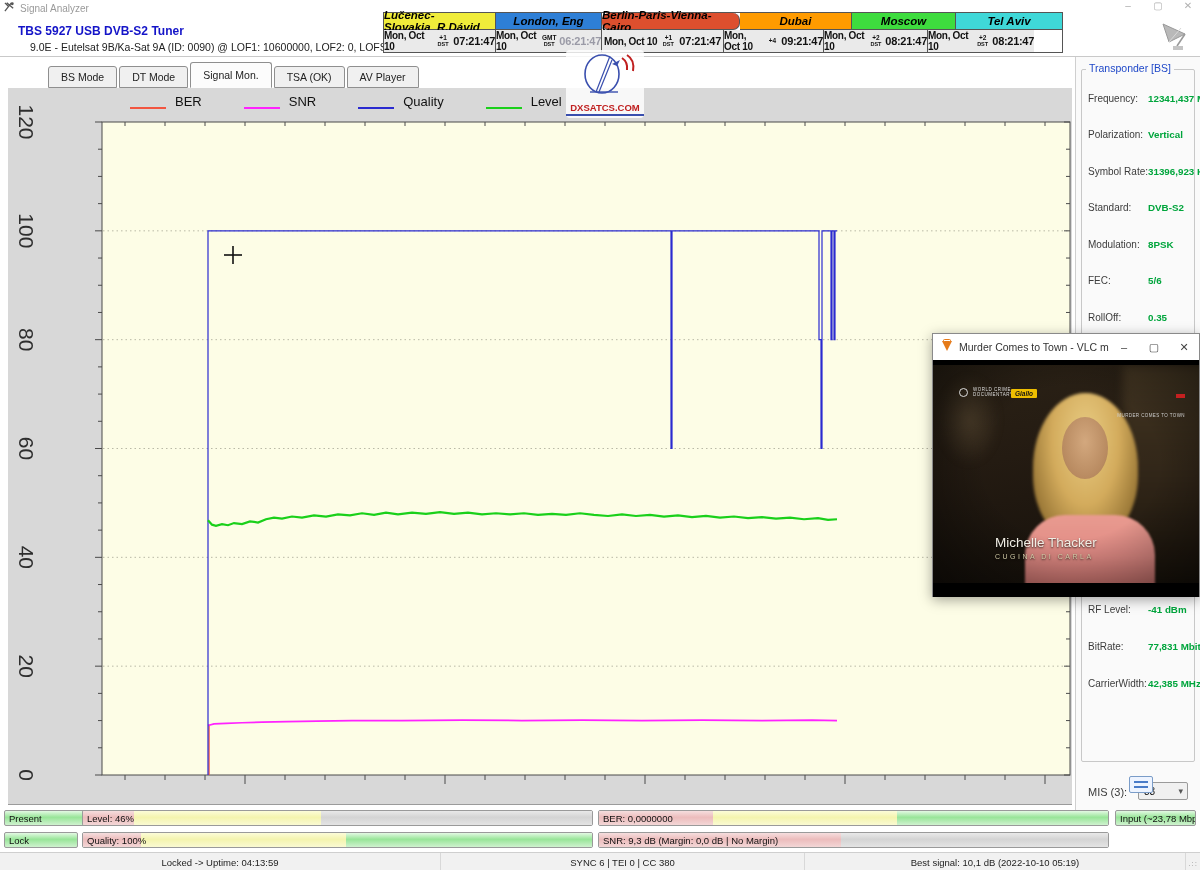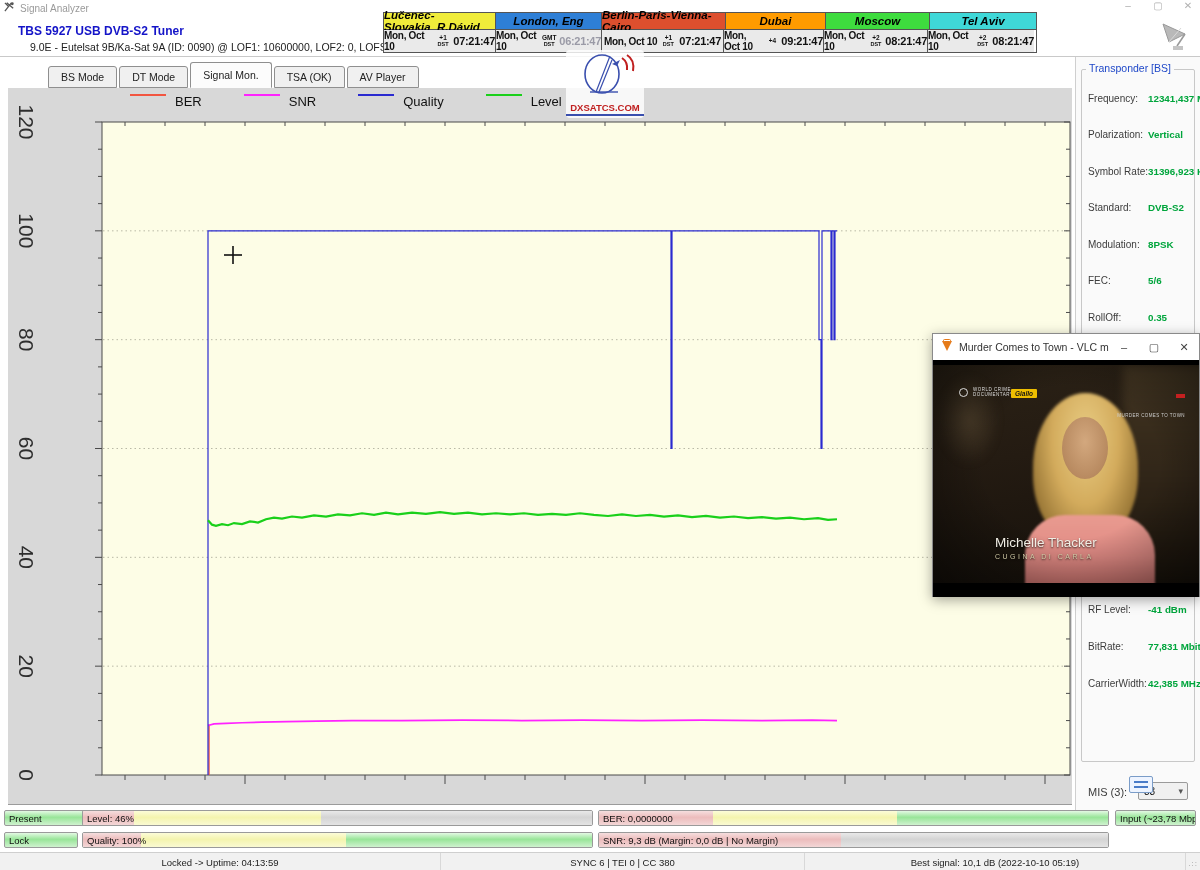--- a/index.html
+++ b/index.html
@@ -42,21 +42,21 @@
   #tabstrip { position:absolute; left:8px; top:62px; height:26px; display:flex; align-items:flex-end; gap:2px;padding-left:40px; }
   .tab { height:22px; min-width:64px; padding:0 12px; background:#f0f0f0; border:1px solid #8f8f8f;
          border-radius:3px 3px 0 0; font-size:10.5px; color:#222; display:flex; align-items:center;
          justify-content:center; cursor:default; }
   .tab.active { height:26px; background:#fcfcfc; border-bottom-color:#fcfcfc; }
 
   
   #chart-widget { position:absolute; left:8px; top:88px; width:1064px; height:717px;
                   background:#d8d8d8; border-bottom:1px solid #9b9b9b; }
   #legend { position:absolute; left:122px; top:6px; display:flex; gap:42px; align-items:center; }
-  .leg-item { display:flex; align-items:flex-start; gap:9px; }
+  .leg-item { display:flex; align-items:flex-end; gap:9px; }
   .leg-line { width:36px; height:0; border-top:2px solid #000; }
   .leg-label { font-size:13px; color:#111; }
   #plot { position:absolute; left:0; top:0; }
 
   
   #watermark { position:absolute; left:566px; top:50px; width:78px; height:68px;
                background:rgba(255,255,255,0.82); border-radius:4px; z-index:6; text-align:center; }
   #wm-text { position:absolute; left:0; right:0; bottom:2px; font-size:9.5px; font-weight:bold;
              color:#c02020; border-bottom:2px solid #3a4fae; padding-bottom:1px; }
 
@@ -166,22 +166,22 @@
     <span class="wctl" id="w-close">✕</span>
   </div>
 
   <div id="tuner-title">TBS 5927 USB DVB-S2 Tuner</div>
   <div id="tuner-sub">9.0E - Eutelsat 9B/Ka-Sat 9A (ID: 0090) @ LOF1: 10600000, LOF2: 0, LOFSW: 0</div>
 
   <div id="clock-table">
       <div class="clock-row">
         <div class="clock-head" style="width: 112px; background: rgb(240, 236, 58);">Lučenec-Slovakia_R.Dávid</div>
         <div class="clock-head" style="width: 106px; background: rgb(46, 127, 214);">London, Eng</div>
-        <div class="clock-head" style="width: 124px; background: rgb(221, 79, 46);">Berlin-Paris-Vienna-Cairo</div>
-        <div class="clock-head" style="width: 100px; background: rgb(255, 155, 0);">Dubai</div>
+        <div class="clock-head" style="width: 138px; background: rgb(221, 79, 46); border-radius: 7px;">Berlin-Paris-Vienna-Cairo</div>
+        <div class="clock-head" style="width: 112px; background: rgb(255, 155, 0);">Dubai</div>
         <div class="clock-head" style="width: 104px; background: rgb(62, 220, 62);">Moscow</div>
         <div class="clock-head" style="width: 106px; background: rgb(63, 216, 216);">Tel Aviv</div>
       </div>
       <div class="clock-row">
         <div class="clock-time" style="width: 112px;">
           <span class="ct-date">Mon, Oct 10</span>
           <span class="ct-zone">
             <span class="z1">+1</span>
             <span class="z2">DST</span>
           </span>

